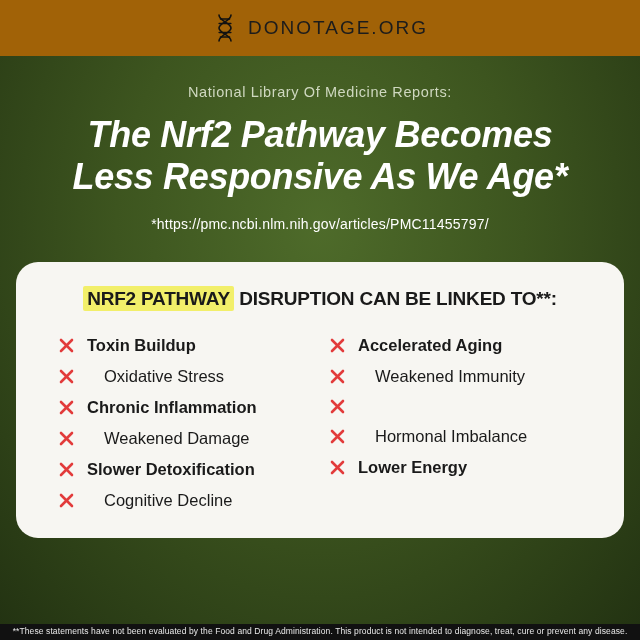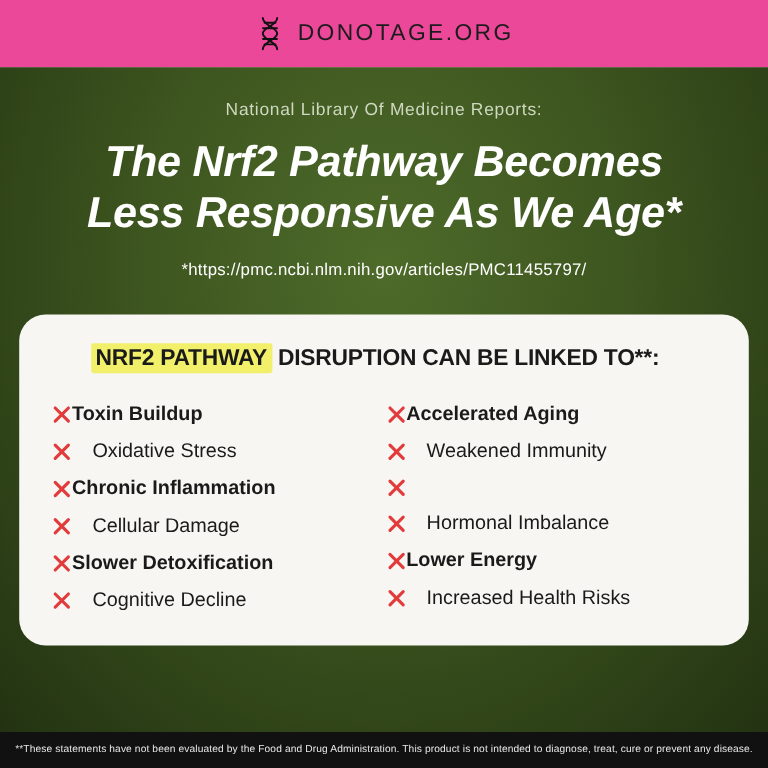--- a/index.html
+++ b/index.html
@@ -18,21 +18,21 @@
     width: 640px;
     height: 640px;
     background: #f2f2ee;
     display: flex;
     flex-direction: column;
   }
 
   
   .header {
     height: 56px;
-    background: #ec4899;
+    background: #a16207;
     display: flex;
     align-items: center;
     justify-content: center;
     gap: 10px;
     flex: 0 0 auto;
   }
   .logo-icon {
     width: 26px;
     height: 30px;
     display: block;
@@ -84,21 +84,21 @@
   }
 
   
   .card {
     position: absolute;
     left: 16px;
     right: 16px;
     top: 206px;
     background: #f7f6f2;
     border-radius: 22px;
-    padding: 26px 24px 28px 9px;
+    padding: 26px 24px 28px 24px;
     box-sizing: border-box;
   }
   .card-title {
     font-size: 19px;
     font-weight: 700;
     color: #1a1a1a;
     text-align: center;
     margin: 0 0 26px 0;
     letter-spacing: -0.2px;
   }
@@ -116,39 +116,39 @@
   }
   .col {
     flex: 1 1 50%;
     display: flex;
     flex-direction: column;
     gap: 12px;
   }
   .row {
     display: flex;
     align-items: center;
-    gap: 0;
+    gap: 12px;
   }
   .x-icon {
     width: 17px;
     height: 17px;
     flex: 0 0 auto;
   }
   .item-label {
     font-size: 16.5px;
     color: #1a1a1a;
     white-space: nowrap;
   }
   .item-label.bold { font-weight: 700; }
   .item-label.reg { font-weight: 400; margin-left: 17px; }
 
   
   .footer {
     flex: 0 0 auto;
-    height: 30px;
+    height: 16px;
     background: #111111;
     color: #e8e8e8;
     display: flex;
     align-items: center;
     justify-content: center;
     text-align: center;
     padding: 0 10px;
     box-sizing: border-box;
   }
   .footer-text {
@@ -229,21 +229,21 @@
           </div>
           <div class="row">
             <span class="x-icon">
               <svg viewBox="0 0 17 17" width="17" height="17">
                   <g stroke="#e23b3b" stroke-width="2.6" stroke-linecap="round">
                     <line x1="3" y1="3" x2="14" y2="14"></line>
                     <line x1="14" y1="3" x2="3" y2="14"></line>
                   </g>
                 </svg>
             </span>
-            <span class="item-label reg">Cellular Damage</span>
+            <span class="item-label reg">Weakened Damage</span>
           </div>
           <div class="row">
             <span class="x-icon">
               <svg viewBox="0 0 17 17" width="17" height="17">
                   <g stroke="#e23b3b" stroke-width="2.6" stroke-linecap="round">
                     <line x1="3" y1="3" x2="14" y2="14"></line>
                     <line x1="14" y1="3" x2="3" y2="14"></line>
                   </g>
                 </svg>
             </span>
@@ -309,31 +309,20 @@
           <div class="row">
             <span class="x-icon">
               <svg viewBox="0 0 17 17" width="17" height="17">
                   <g stroke="#e23b3b" stroke-width="2.6" stroke-linecap="round">
                     <line x1="3" y1="3" x2="14" y2="14"></line>
                     <line x1="14" y1="3" x2="3" y2="14"></line>
                   </g>
                 </svg>
             </span>
             <span class="item-label bold">Lower Energy</span>
-          </div>
-          <div class="row">
-            <span class="x-icon">
-              <svg viewBox="0 0 17 17" width="17" height="17">
-                  <g stroke="#e23b3b" stroke-width="2.6" stroke-linecap="round">
-                    <line x1="3" y1="3" x2="14" y2="14"></line>
-                    <line x1="14" y1="3" x2="3" y2="14"></line>
-                  </g>
-                </svg>
-            </span>
-            <span class="item-label reg">Increased Health Risks</span>
           </div>
         </div>
 
       </div>
     </div>
   </div>
 
   <div class="footer">
     <span class="footer-text">**These statements have not been evaluated by the Food and Drug Administration. This product is not  intended to diagnose, treat, cure or prevent any disease.</span>
   </div>

